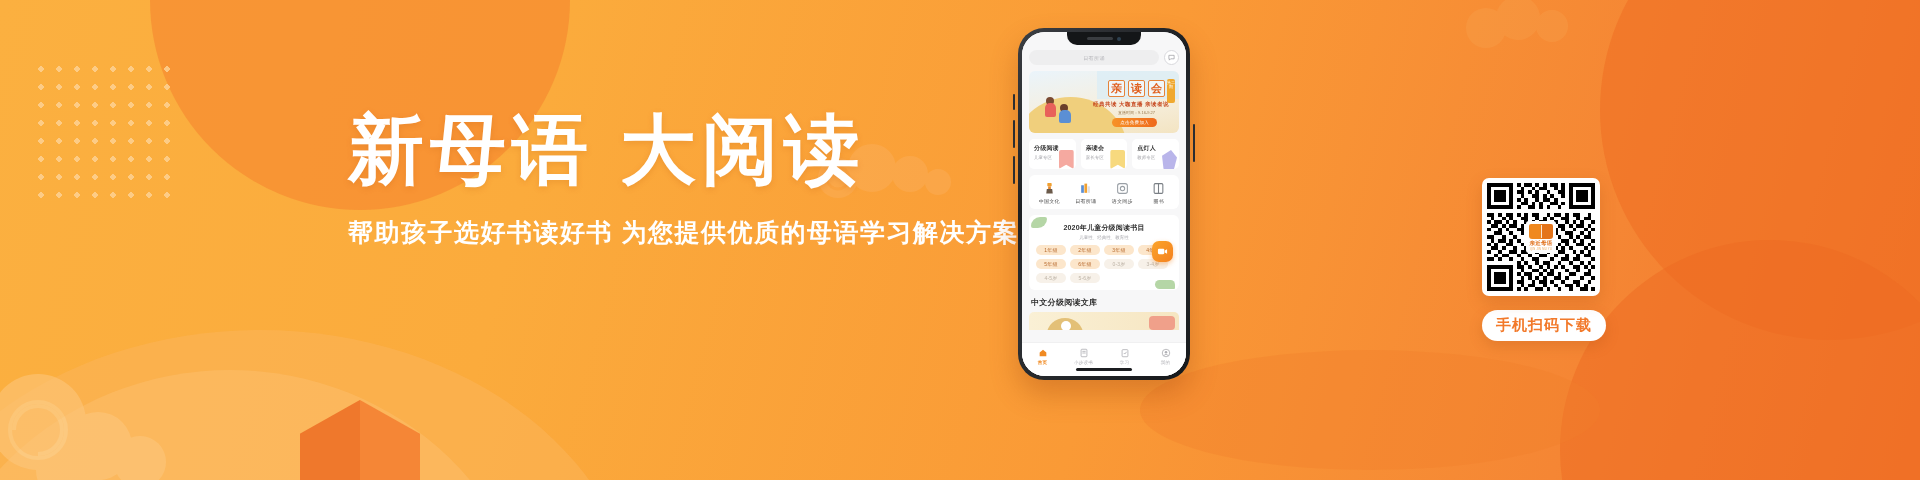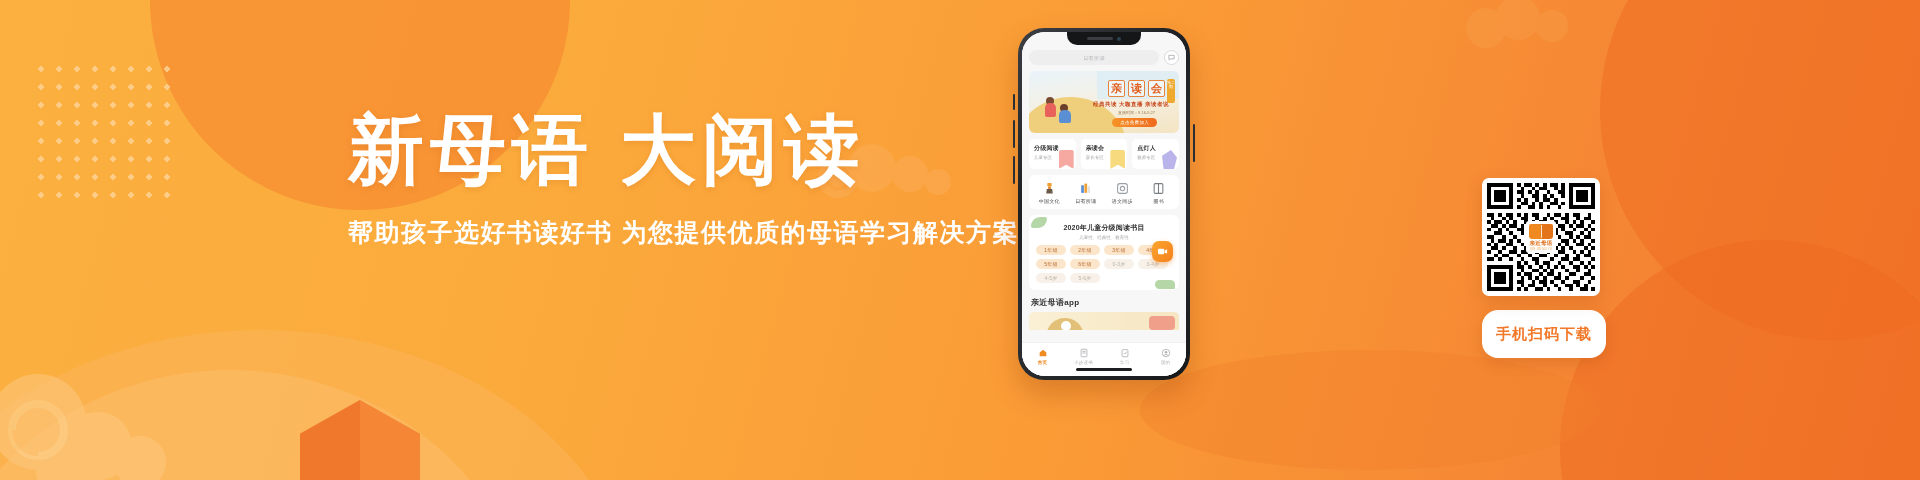--- a/index.html
+++ b/index.html
@@ -245,21 +245,21 @@
   }
   .qr-logo .book{
     width:24px; height:15px; background:linear-gradient(90deg,#f0891f 0%,#f0891f 46%,#e4741a 54%,#e4741a 100%);
     border-radius:2px 2px 3px 3px; position:relative;
   }
   .qr-logo .book:after{ content:""; position:absolute; left:50%; top:1px; width:1px; height:13px; background:#fff; opacity:.8;}
   .qr-logo .lg-cn{ font-size:5.5px; color:#e0701a; font-weight:700; letter-spacing:.3px; }
   .qr-logo .lg-en{ font-size:2.6px; color:#e8a050; letter-spacing:.3px; }
 
   .dl-btn{
-    margin-top:14px; width:124px; height:48px; border-radius:16px; background:#ffffff;
+    margin-top:14px; width:124px; height:31px; border-radius:16px; background:#ffffff;
     display:flex; align-items:center; justify-content:center;
     color:#f2792a; font-size:15px; font-weight:700; letter-spacing:1px;
     box-shadow:0 5px 14px rgba(160,70,15,.22);
     cursor:pointer;
   }
 </style>
 </head>
 <body>
 
 <div class="banner">
@@ -427,21 +427,21 @@
             <div class="grade age">5-6岁</div>
           </div>
           <div class="play-btn">
             <svg width="11" height="11" viewBox="0 0 24 24">
                 <rect x="2" y="6" width="14" height="12" rx="2.5" fill="#fff"></rect>
                 <path d="M17 10l5-3v10l-5-3z" fill="#fff"></path>
               </svg>
           </div>
         </div>
 
-        <div class="section-title">亲近母语app</div>
+        <div class="section-title">中文分级阅读文库</div>
         <div class="shelf">
           <div class="b1"></div>
           <div class="b3"></div>
           <div class="b2"></div>
         </div>
       </div>
 
       <div class="tabbar">
         <div class="tab active">
           <div class="ti">

